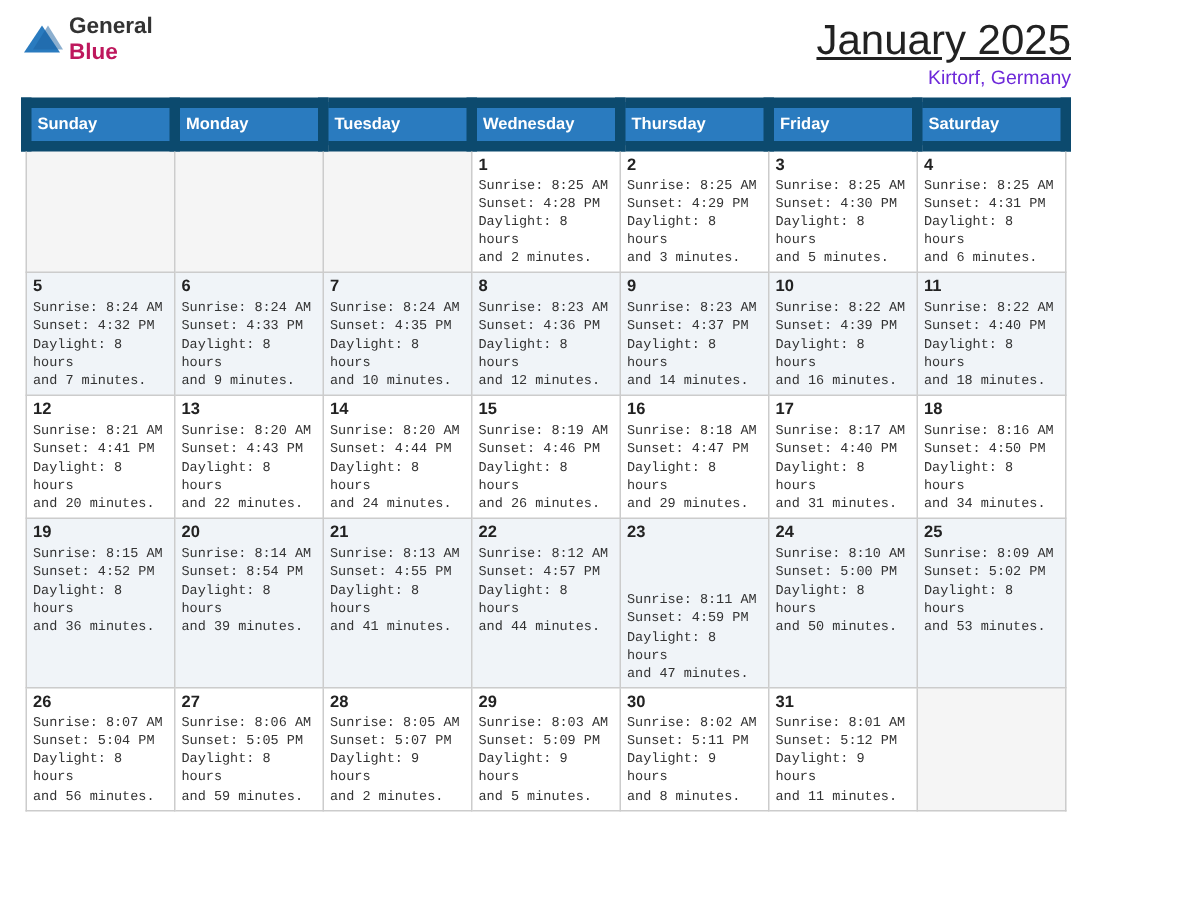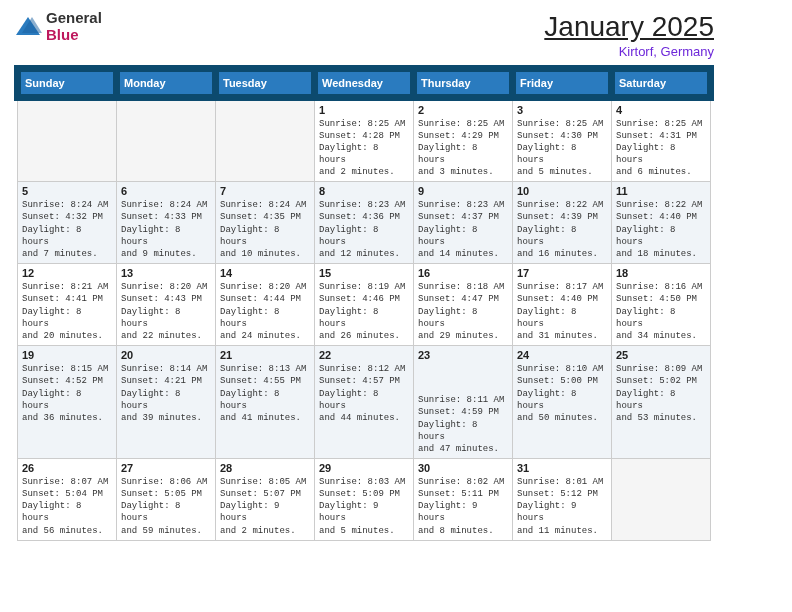--- a/index.html
+++ b/index.html
@@ -277,21 +277,21 @@
           <td>
             <span class="day-num">19</span>
             <div class="cell-text" style="white-space: pre-line;">Sunrise: 8:15 AM
 Sunset: 4:52 PM
 Daylight: 8 hours
 and 36 minutes.</div>
           </td>
           <td>
             <span class="day-num">20</span>
             <div class="cell-text" style="white-space: pre-line;">Sunrise: 8:14 AM
-Sunset: 4:21 PM
+Sunset: 8:54 PM
 Daylight: 8 hours
 and 39 minutes.</div>
           </td>
           <td>
             <span class="day-num">21</span>
             <div class="cell-text" style="white-space: pre-line;">Sunrise: 8:13 AM
 Sunset: 4:55 PM
 Daylight: 8 hours
 and 41 minutes.</div>
           </td>

